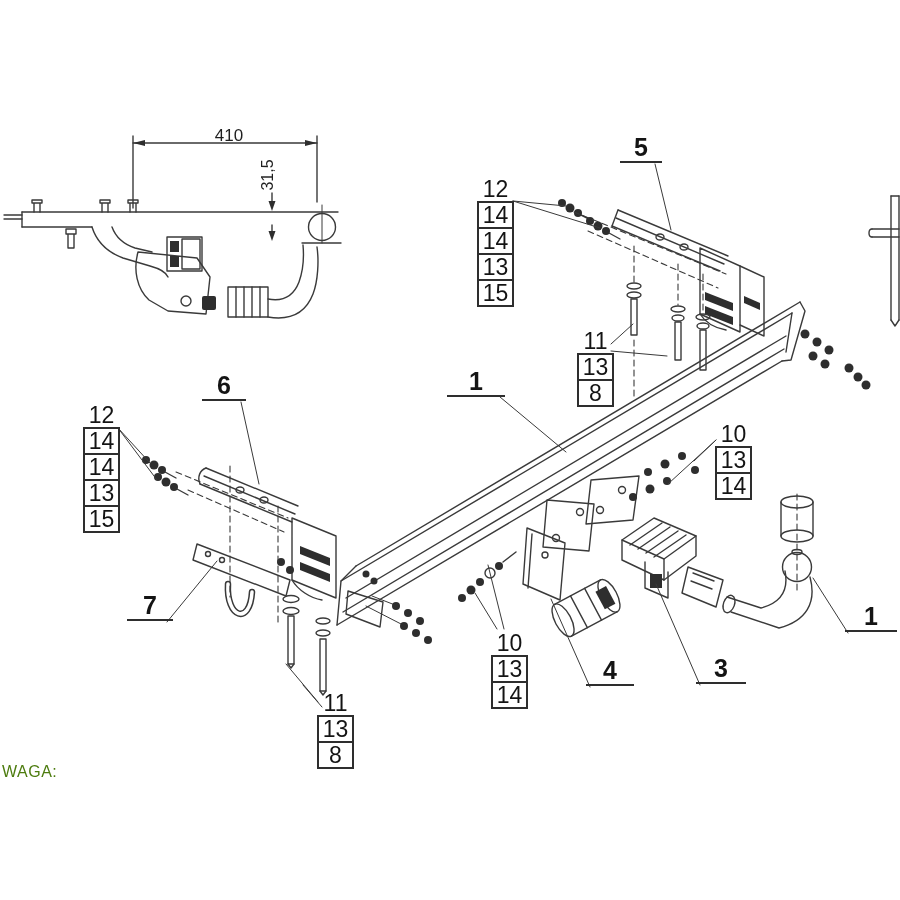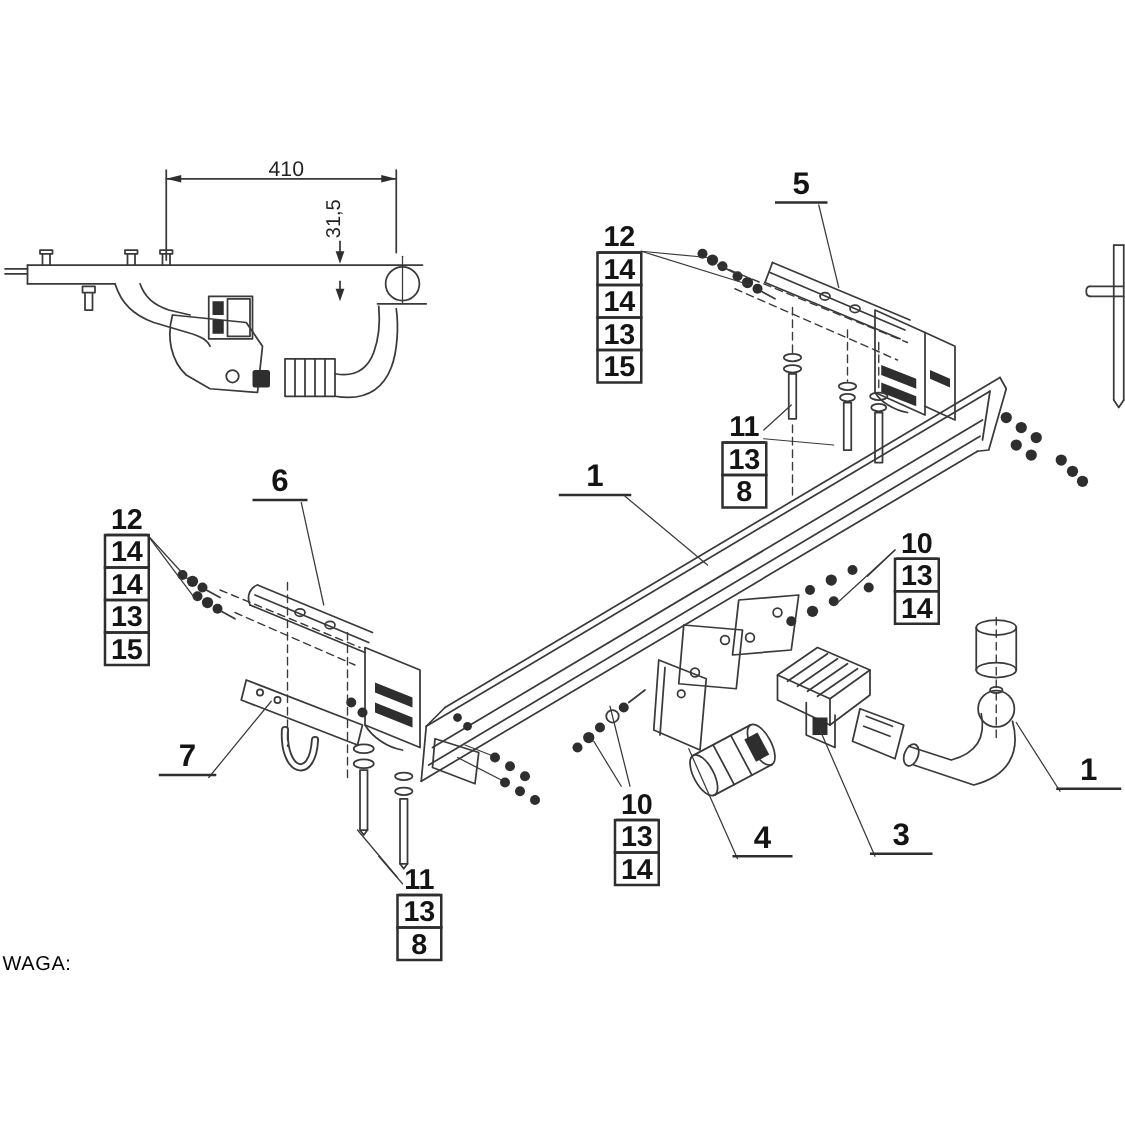--- a/index.html
+++ b/index.html
@@ -10,25 +10,25 @@
       stroke:#3a3a3a;fill:none;stroke-width:1.4;stroke-linecap:round;stroke-linejoin:round;}
   svg .fill{fill:#2e2e2e;stroke:none;}
   svg .dash{stroke-dasharray:6 4;stroke-width:1.1;}
   svg .thin{stroke-width:1;}
   svg .tube{stroke-width:6.5;}
   svg .tubein{stroke:#ffffff;stroke-width:3.5;}
   .lbl{position:absolute;color:#141414;font-weight:bold;}
   .co{font-size:25px;line-height:26px;border-bottom:2px solid #2e2e2e;text-align:center;padding:0 3px 1px;}
   .stack{position:absolute;}
   .stack .cell{box-sizing:border-box;width:37px;height:28px;font-size:23px;line-height:24px;
-      font-weight:bold;text-align:center;color:#141414;border:2px solid #2e2e2e;margin-top:-2px;}
+      font-weight:normal;text-align:center;color:#141414;border:2px solid #2e2e2e;margin-top:-2px;}
   .stack .cell:first-child{margin-top:0;border-color:transparent transparent #2e2e2e transparent;}
   .dim{position:absolute;font-size:17px;color:#1f1f1f;text-align:center;}
   .dim-rot{transform:rotate(-90deg);transform-origin:0 0;font-size:16px;}
-  .note{position:absolute;font-size:16px;color:#000000;letter-spacing:.5px;}
+  .note{position:absolute;font-size:16px;color:#4d7c0f;letter-spacing:.5px;}
 </style>
 </head>
 <body>
 
 <div class="canvas">
 
 <svg width="900" height="900" viewBox="0 0 900 900">
 
   <g>
     <line x1="133" y1="136" x2="133" y2="208"></line>

